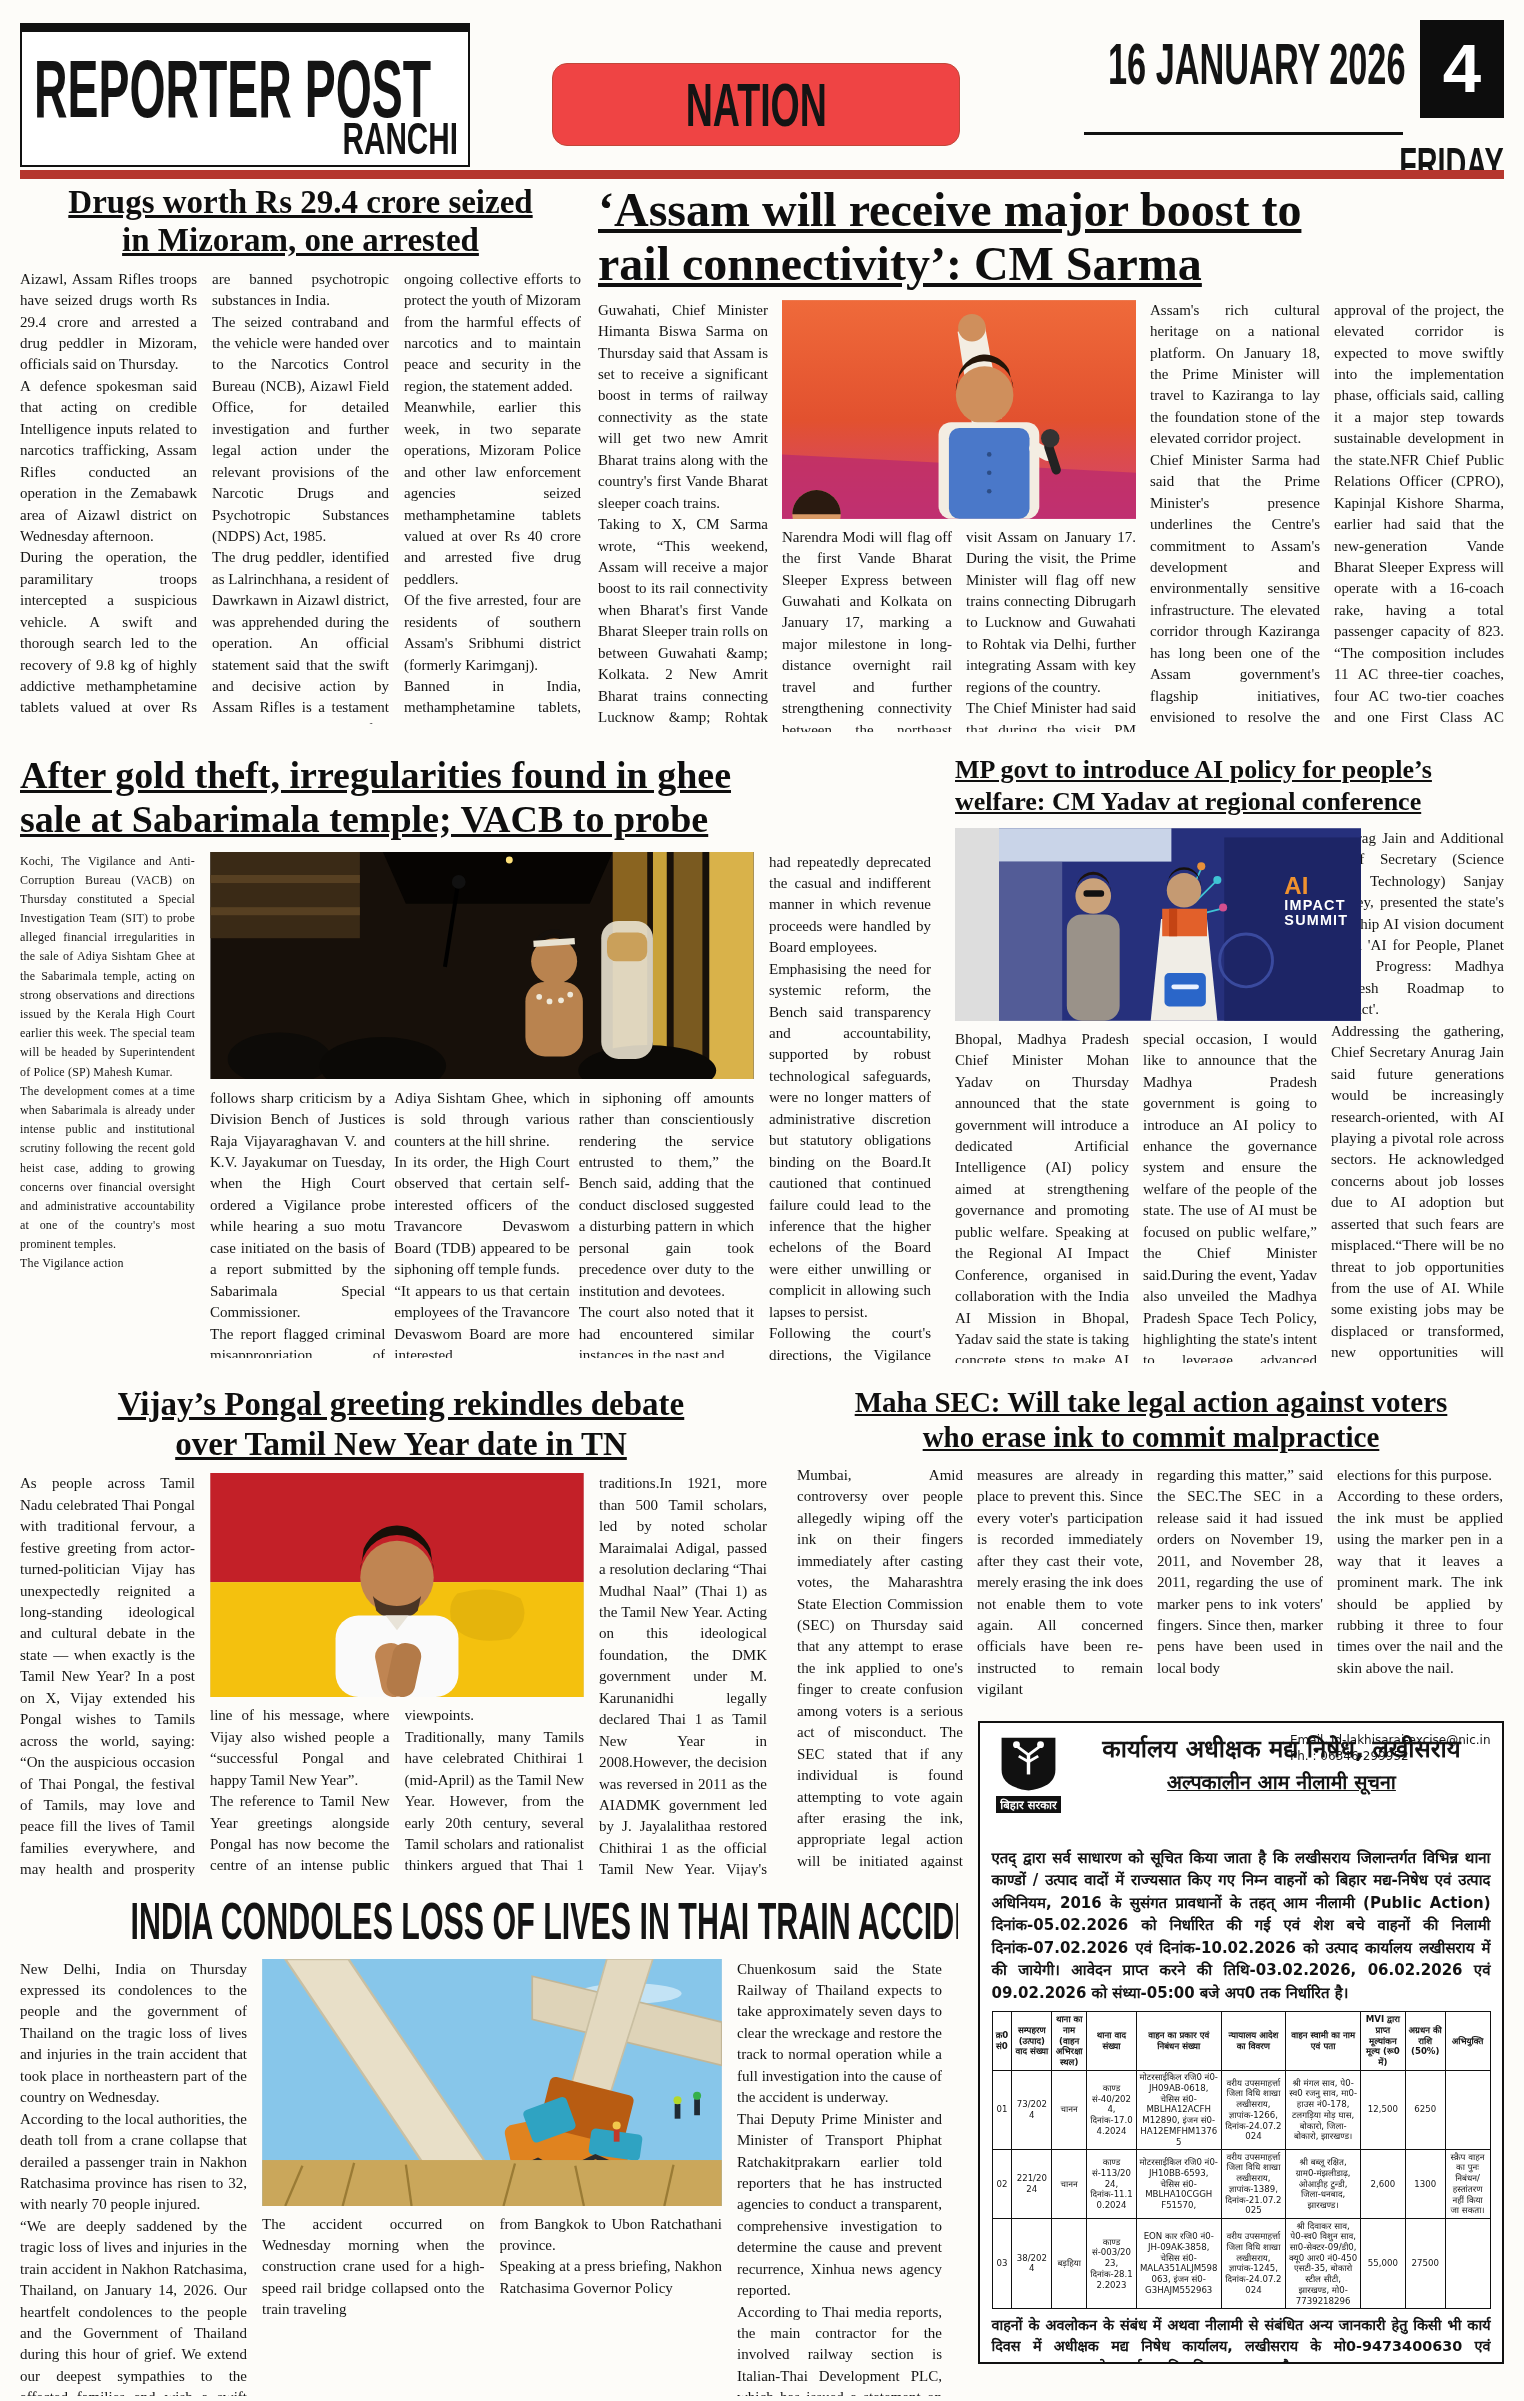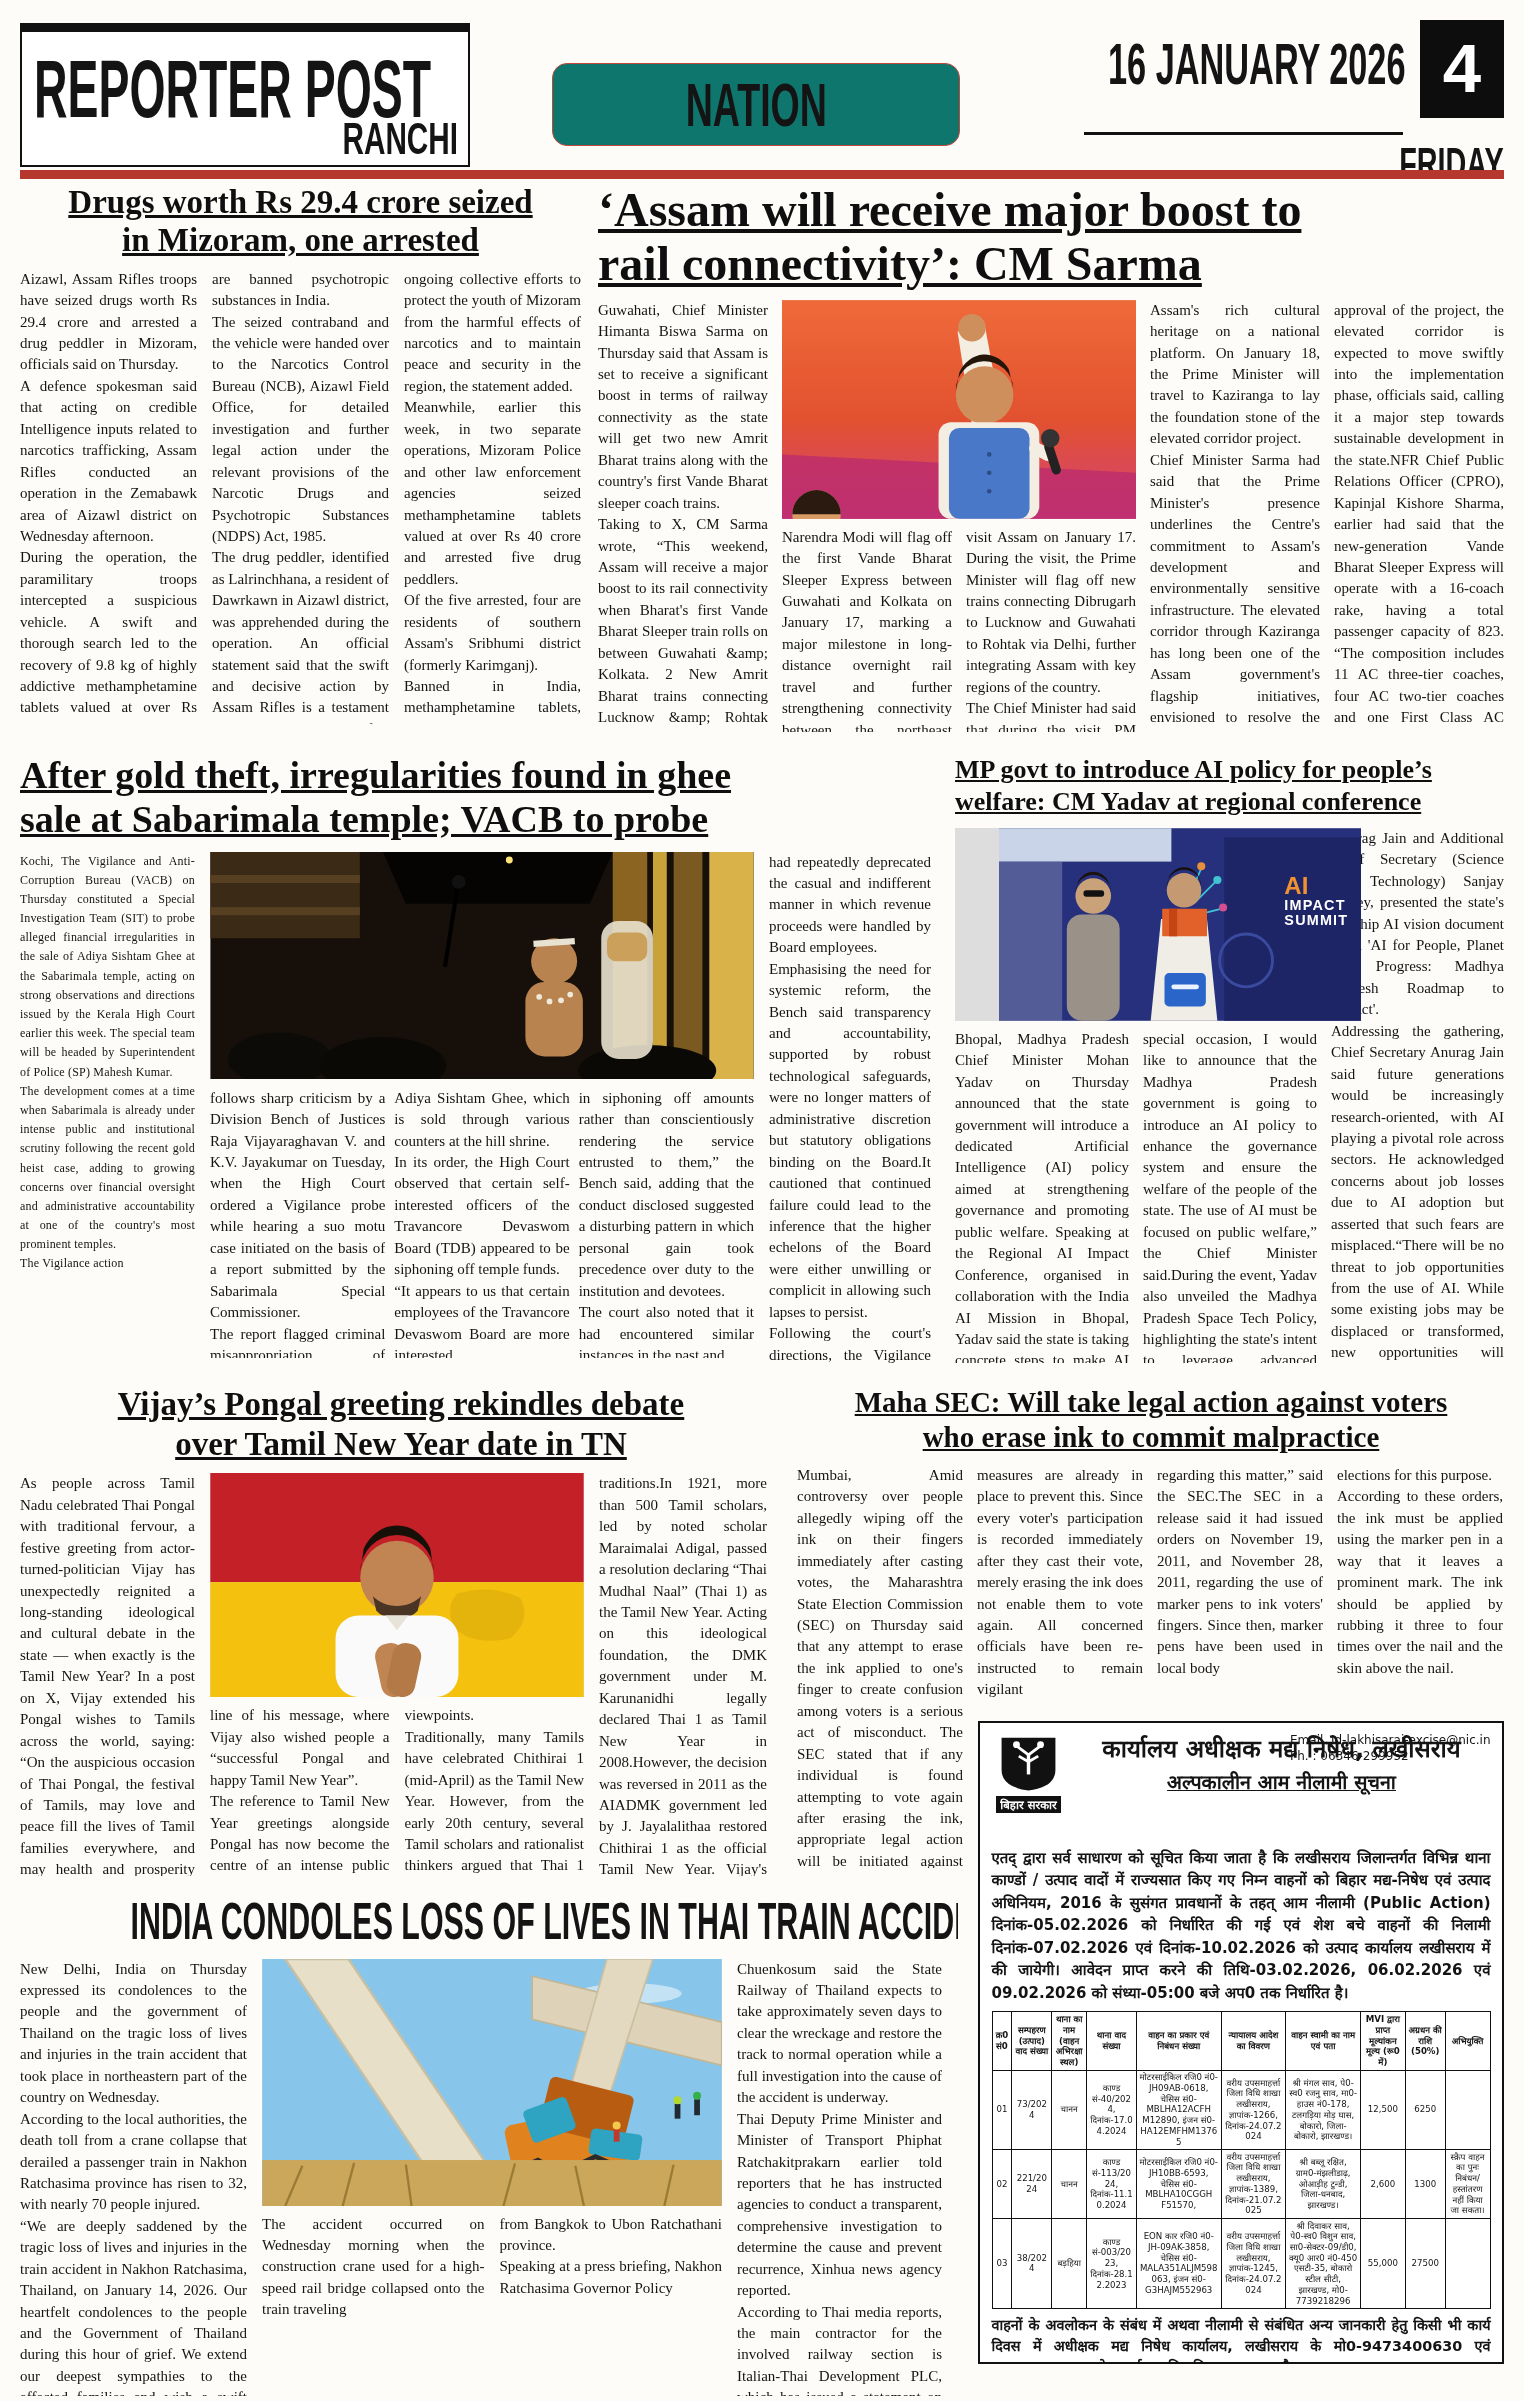--- a/index.html
+++ b/index.html
@@ -7,21 +7,21 @@
         font-family:"Liberation Serif",serif;overflow:hidden;}
   .abs{position:absolute;}
   
   #masthead{left:20px;top:18.4px;width:1484px;height:144px;}
   .mh-box{left:0;top:4.6px;width:446px;height:133px;border:2.3px solid #111;border-top-width:9.2px;background:#fff;}
   .mh-title{position:absolute;left:11.5px;top:15px;font-family:"Liberation Sans",sans-serif;font-weight:900;
             font-size:58px;line-height:1;letter-spacing:0;transform:scale(0.80,1.42);transform-origin:left top;white-space:nowrap;}
   .mh-city{position:absolute;right:10.4px;bottom:4.6px;font-family:"Liberation Sans",sans-serif;font-weight:900;
            font-size:35px;line-height:1;transform:scale(0.85,1.25);transform-origin:right bottom;}
   .mh-nation{left:532px;top:45px;width:406px;height:81px;border:1.7px solid #c0473a;border-radius:15px;
-             display:flex;align-items:center;justify-content:center;background:#0f766e;}
+             display:flex;align-items:center;justify-content:center;background:#ef4444;}
   .mh-nation span{font-family:"Liberation Sans",sans-serif;font-weight:900;font-size:47px;transform:scale(0.8,1.3);}
   .mh-date{left:998px;top:12.7px;width:388px;text-align:right;}
   .mh-date span{display:inline-block;font-family:"Liberation Sans",sans-serif;font-weight:900;font-size:44px;
                 transform:scale(0.78,1.32);transform-origin:right top;white-space:nowrap;}
   .mh-numbox{left:1400px;top:1.2px;width:84px;height:98px;background:#0d0d0d;color:#fff;display:flex;
              align-items:center;justify-content:center;font-family:"Liberation Sans",sans-serif;font-weight:900;font-size:69px;}
   .mh-line{left:1064px;top:114px;width:319px;height:2.3px;background:#111;}
   .mh-day{left:1093px;top:120px;width:391px;text-align:right;}
   .mh-day span{display:inline-block;font-family:"Liberation Sans",sans-serif;font-weight:900;font-size:36px;
                transform:scale(0.8,1.25);transform-origin:right top;}

